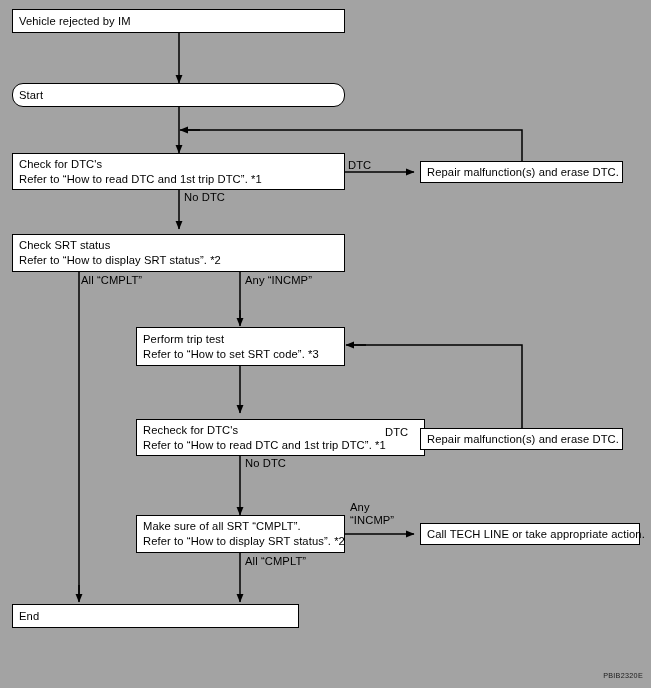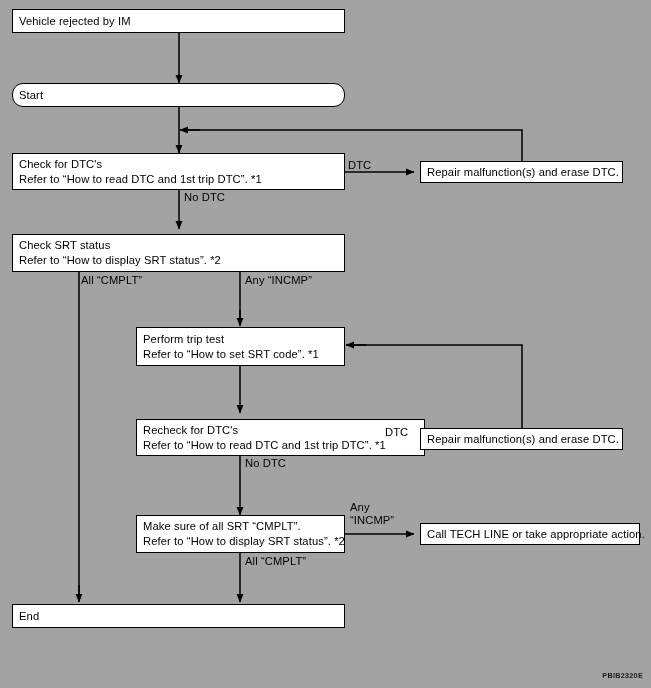--- a/index.html
+++ b/index.html
@@ -52,21 +52,21 @@
   }
   .edge-label.two-line {
     line-height: 13px;
   }
   #figure-id {
     position: absolute;
     right: 8px;
     bottom: 8px;
     font-family: "Liberation Sans", sans-serif;
     font-size: 7.2px;
-    font-weight: bold;
+    font-weight: normal;
     letter-spacing: 0.3px;
     color: #1a1a1a;
   }
 </style>
 </head>
 <body>
 
 <div id="diagram-root">
 
   <svg id="flow-svg" viewBox="0 0 651 688">
@@ -126,42 +126,42 @@
     <div class="node-line">Repair malfunction(s) and erase DTC.</div>
   </div>
 
   <div class="node-box" style="left:12px; top:234px; width:333px; height:38px;">
     <div class="node-line">Check SRT status</div>
     <div class="node-line">Refer to “How to display SRT status”. *2</div>
   </div>
 
   <div class="node-box" style="left:136px; top:327px; width:209px; height:39px;">
     <div class="node-line">Perform trip test</div>
-    <div class="node-line">Refer to “How to set SRT code”. *1</div>
+    <div class="node-line">Refer to “How to set SRT code”. *3</div>
   </div>
 
   <div class="node-box" style="left:136px; top:419px; width:289px; height:37px;">
     <div class="node-line">Recheck for DTC's</div>
     <div class="node-line">Refer to “How to read DTC and 1st trip DTC”. *1</div>
   </div>
 
   <div class="node-box" style="left:420px; top:428px; width:203px; height:22px;">
     <div class="node-line">Repair malfunction(s) and erase DTC.</div>
   </div>
 
   <div class="node-box" style="left:136px; top:515px; width:209px; height:38px;">
     <div class="node-line">Make sure of all SRT “CMPLT”.</div>
     <div class="node-line">Refer to “How to display SRT status”. *2</div>
   </div>
 
   <div class="node-box" style="left:420px; top:523px; width:220px; height:22px;">
     <div class="node-line">Call TECH LINE or take appropriate action.</div>
   </div>
 
-  <div class="node-box" style="left:12px; top:604px; width:333px; height:24px;">
+  <div class="node-box" style="left:12px; top:604px; width:287px; height:24px;">
     <div class="node-line">End</div>
   </div>
 
   <div class="edge-label" style="left:348px; top:159px;">DTC</div>
 
   <div class="edge-label" style="left:184px; top:191px;">No DTC</div>
 
   <div class="edge-label" style="left:81px; top:274px;">All “CMPLT”</div>
 
   <div class="edge-label" style="left:245px; top:274px;">Any “INCMP”</div>

